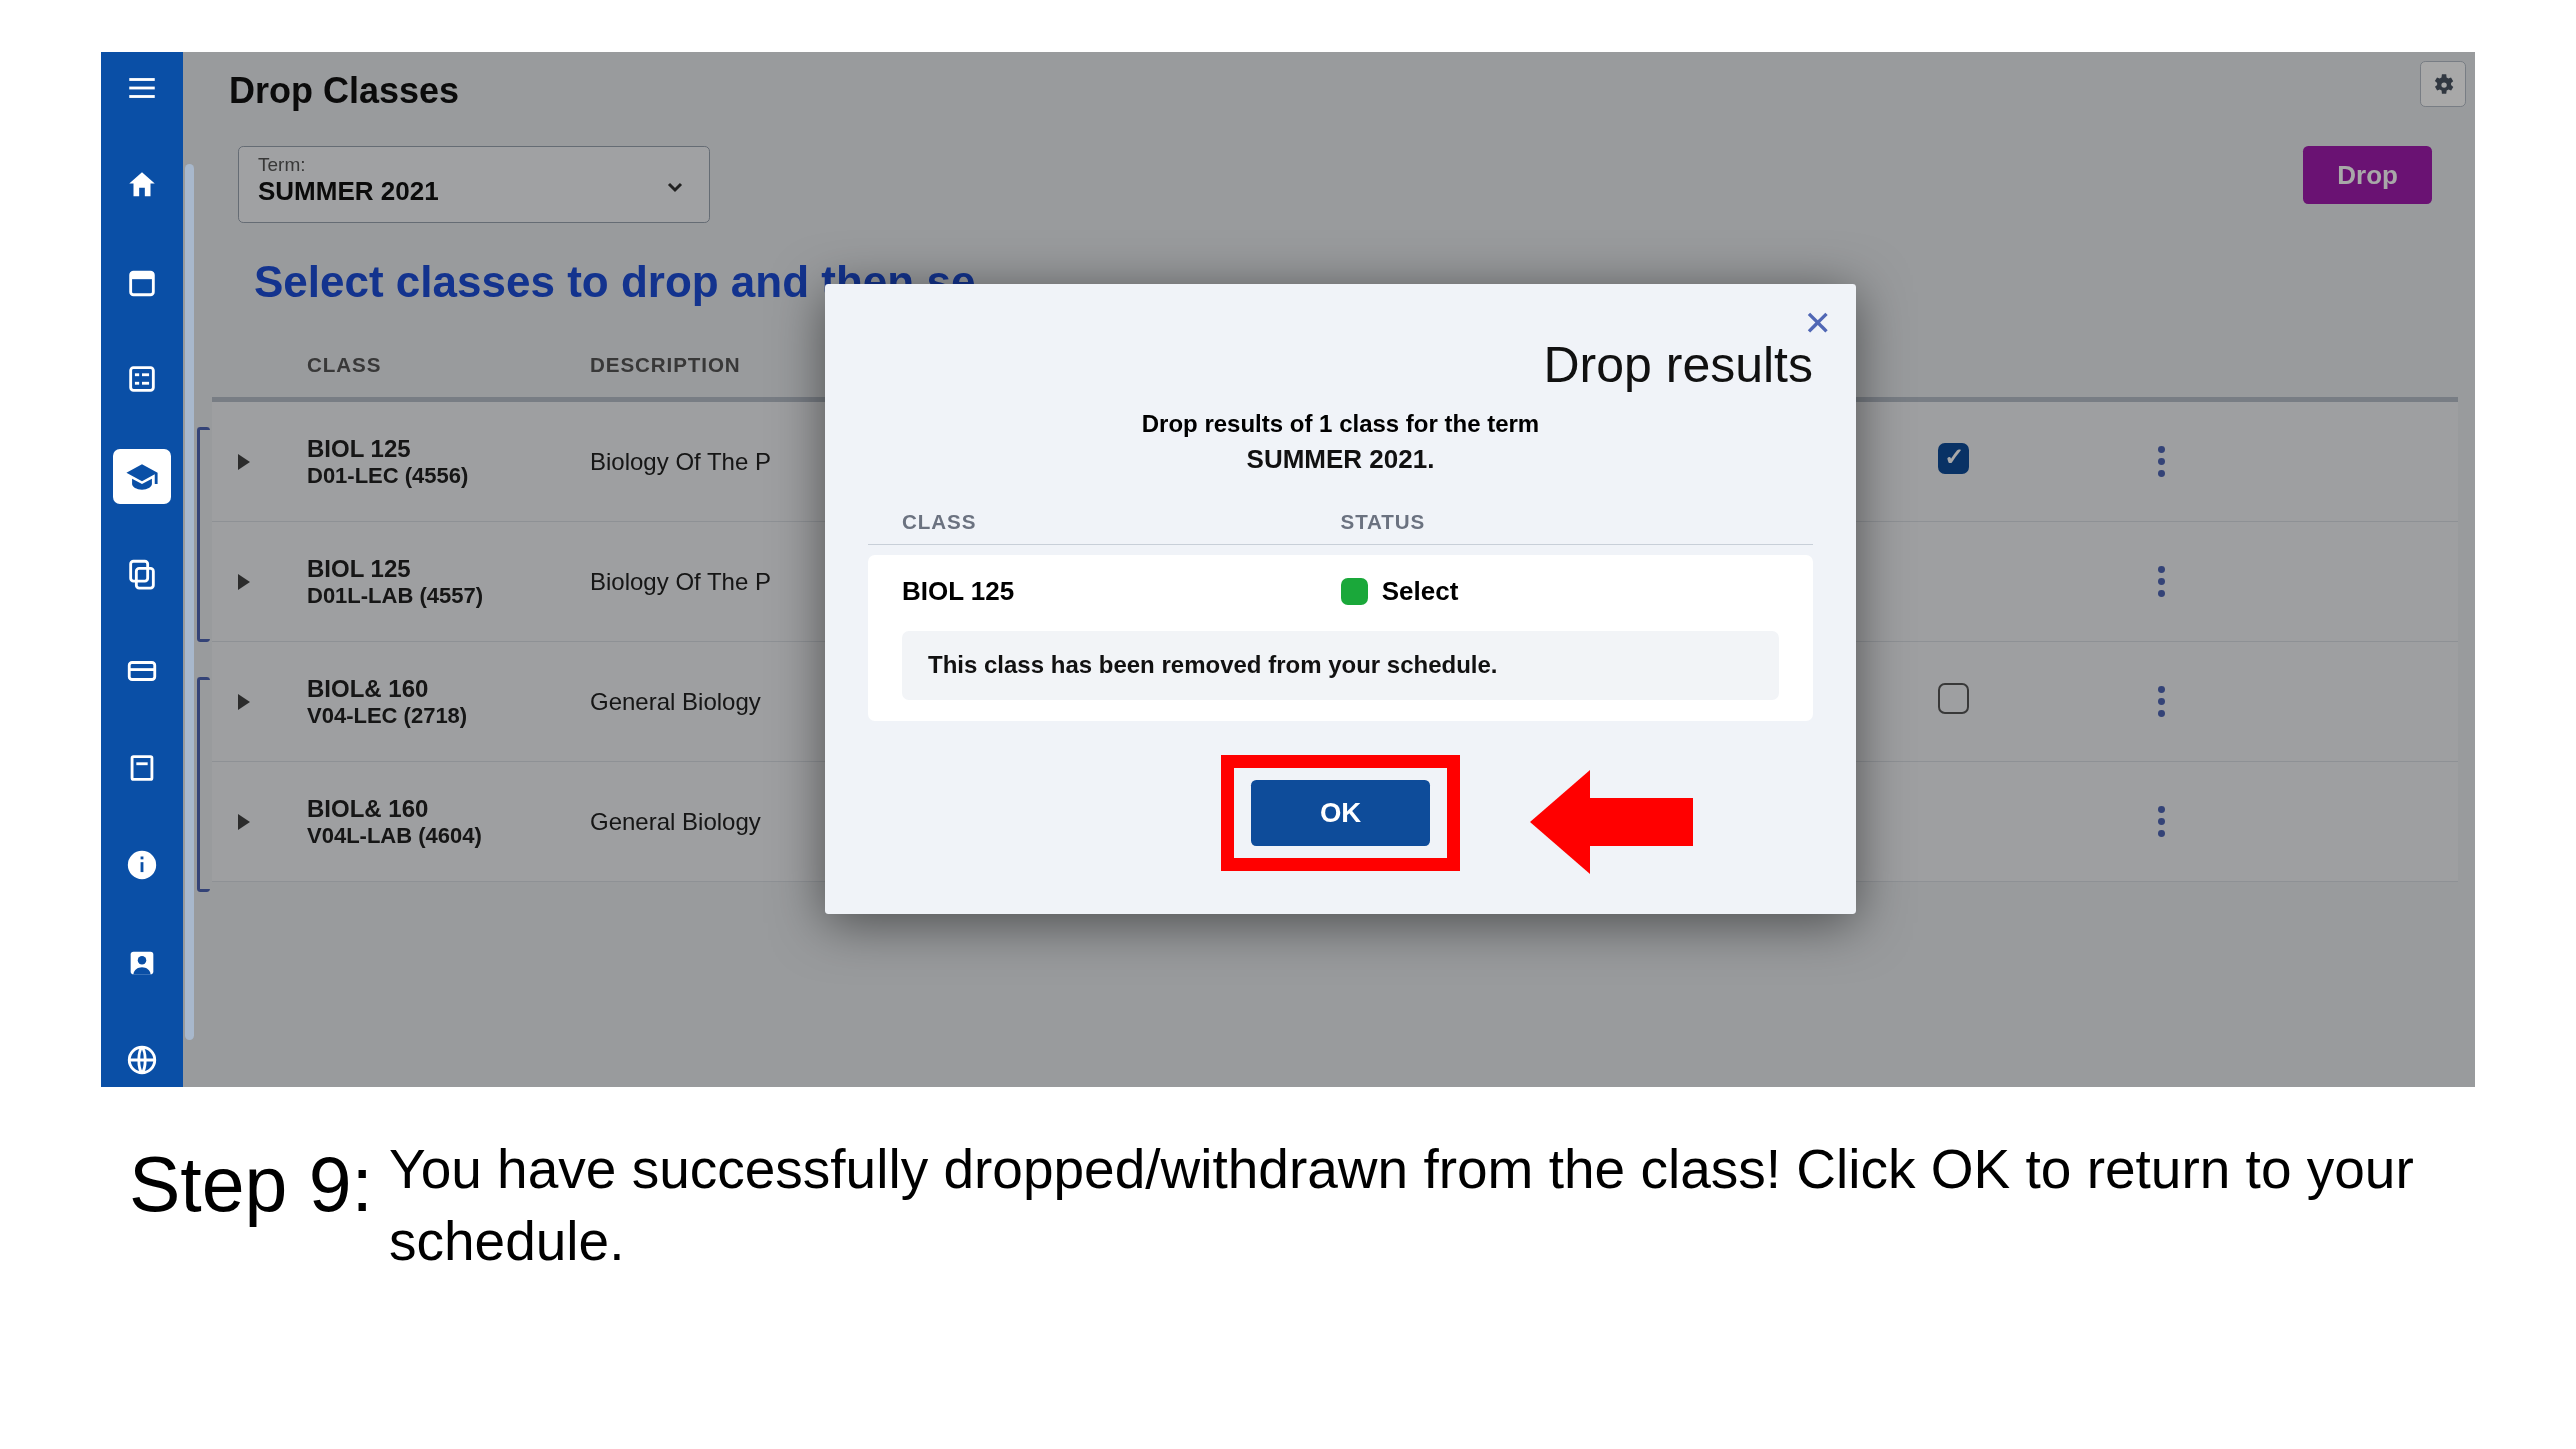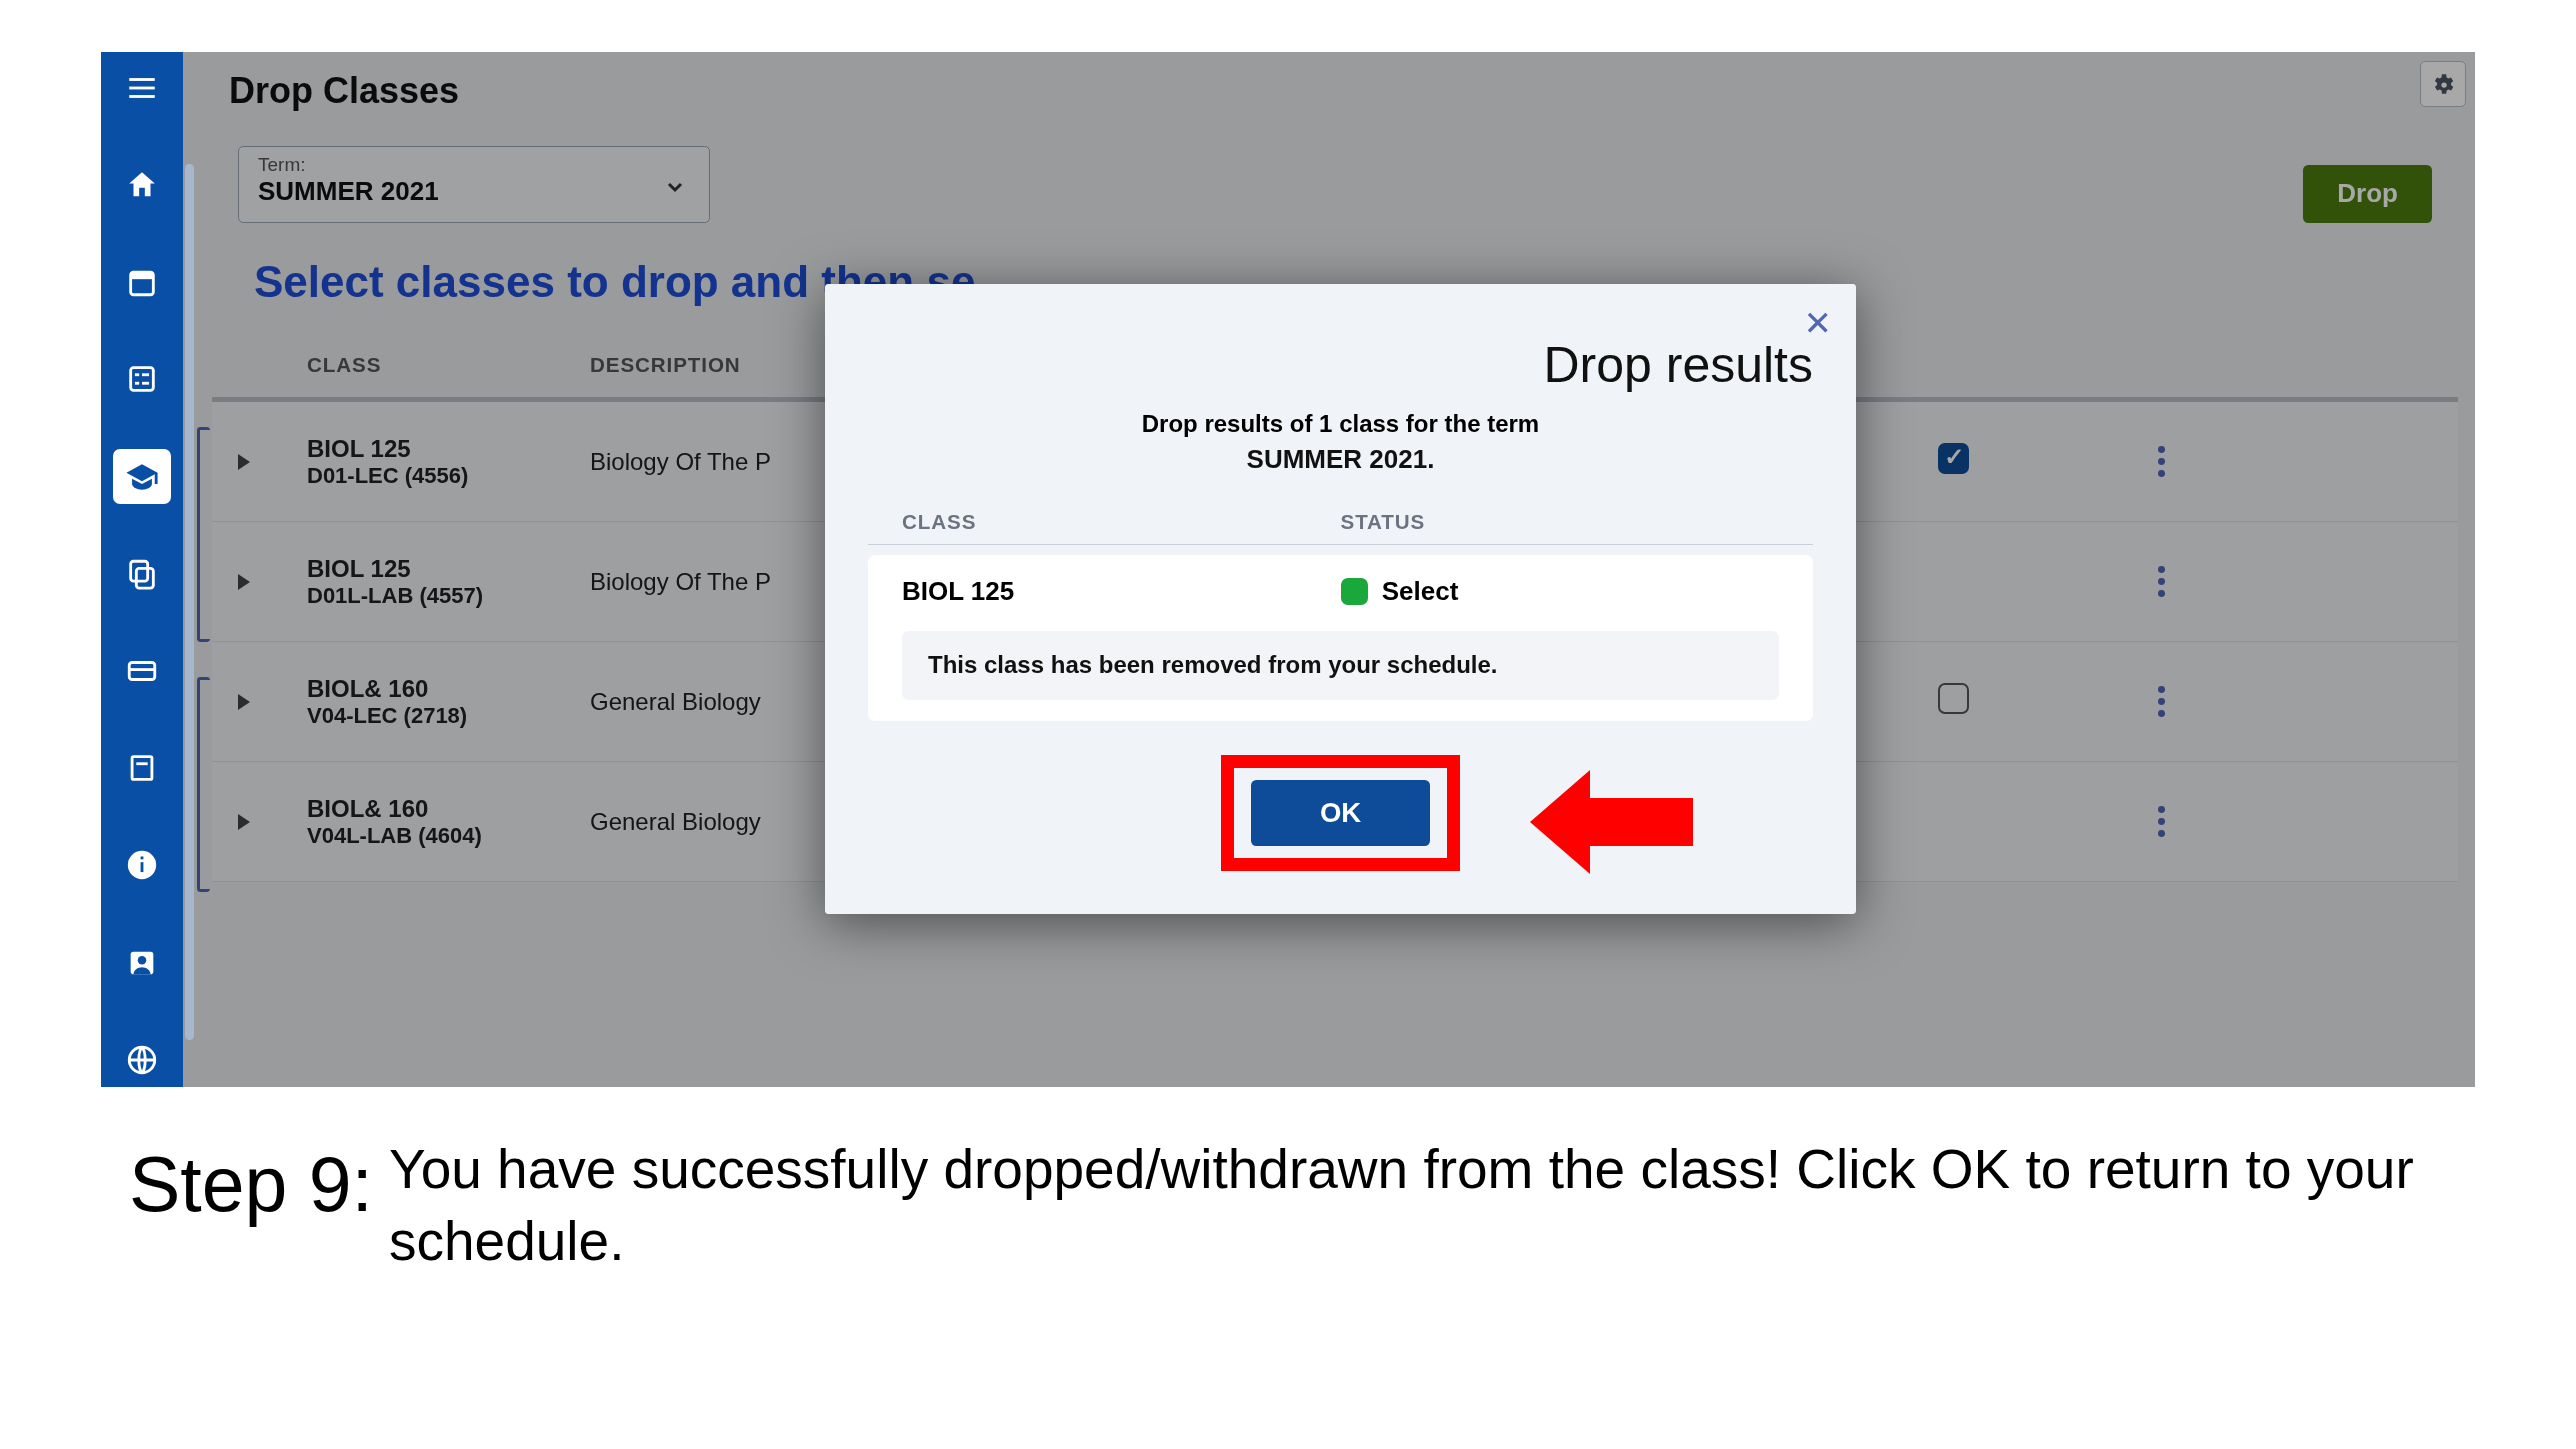--- a/index.html
+++ b/index.html
@@ -20,26 +20,26 @@
 
   .scroll-indicator { position:absolute; left: 84px; top: 112px; width: 8.6px; height: 876px; background: #a8b8cc; border-radius: 6.9px; z-index: 45;}
 
   
   .main { position: absolute; left: 94px; top: 0; right: 0; bottom: 0; padding: 0; }
   .page-title-bar { display:flex; align-items:center; padding: 16px 34px; height: 77px; }
   .page-title { font-size: 36px; font-weight: 700; color:#111; }
   .gear { position:absolute; right: 8.6px; top: 8.6px; width: 46px; height: 46px; border:0.9px solid #b6bec8; border-radius: 5.2px; display:flex;align-items:center;justify-content:center; background:#fff; z-index:30;}
   .gear svg{width:26px;height:26px;fill:#4b5563;}
 
-  .term-row { display:flex; align-items:flex-end; padding: 17px 43px; }
+  .term-row { display:flex; align-items:flex-start; padding: 17px 43px; }
   .term-select { width: 472px; height: 77px; border:0.9px solid #9aa4b1; border-radius:5.2px; background:#f3f5f7; padding: 6.9px 19px; position:relative; }
   .term-select .lbl { font-size: 19px; color:#555; }
   .term-select .val { font-size: 26px; font-weight: 700; color:#111; }
   .term-select .chev { position:absolute; right: 22px; top: 27.5px; }
-  .drop-btn { margin-left:auto; background:#4d7c0f; color:#fff; font-size: 26px; font-weight:600; padding: 13.7px 34px; border:none; border-radius:5.2px; }
+  .drop-btn { margin-left:auto; background:#a21caf; color:#fff; font-size: 26px; font-weight:600; padding: 13.7px 34px; border:none; border-radius:5.2px; }
 
   .subtitle { font-size: 44px; font-weight:700; color:#1d4ed8; padding: 17px 43px 26px; margin-left: 16px; }
 
   .thead, .trow { display:grid; grid-template-columns: 69px 283px 455px 515px 189px 189px 189px 69px; align-items:center; padding: 0 26px; }
   .thead { height: 69px; border-bottom: 5.2px solid #b6bec8; font-size: 20.6px; color:#555; font-weight:700; letter-spacing:0.9px; }
   .thead > div { text-transform: uppercase; }
   .trow { height: 120px; background:#f0f2f5; border-bottom: 1.7px solid #d8dde3; font-size: 24px; color:#222; }
   .trow .cls { font-weight:700; }
   .trow .cls .sub { font-weight:700; font-size:22px;}
   .chev-right::before { content:''; display:inline-block; width:0;height:0; border-top:8.6px solid transparent; border-bottom:8.6px solid transparent; border-left:12px solid #444; }

